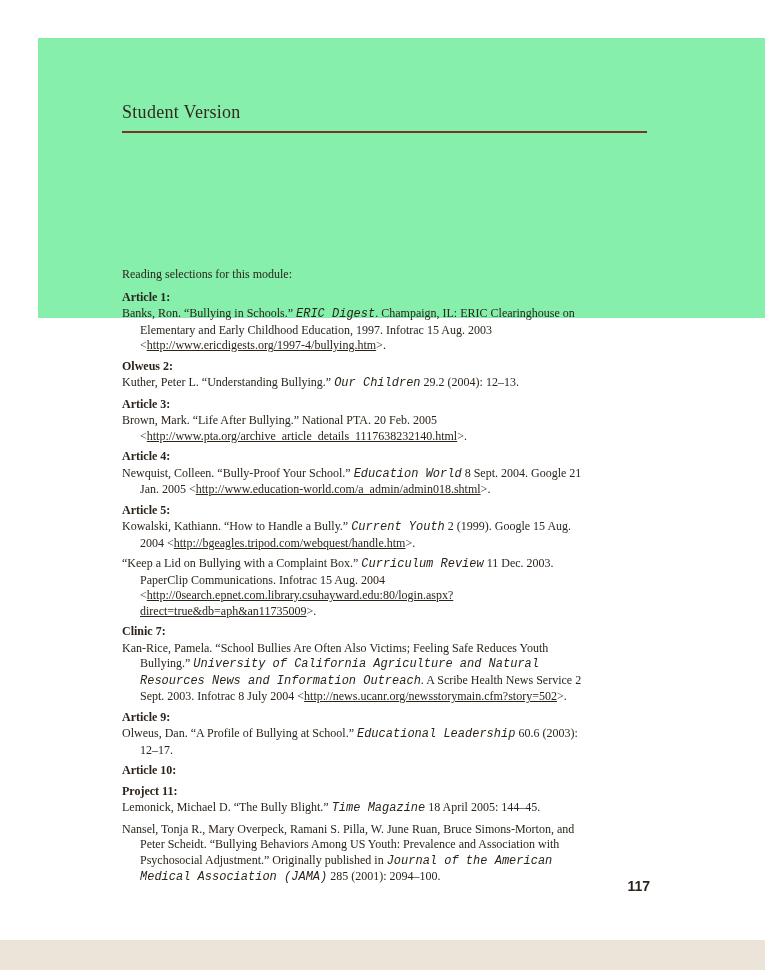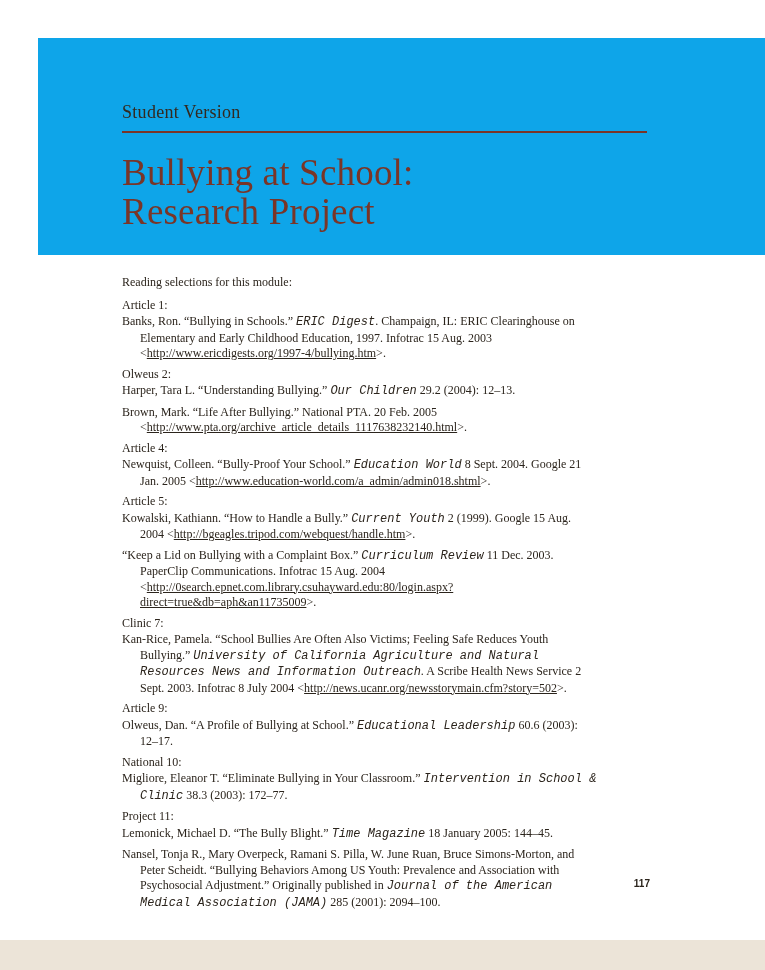--- a/index.html
+++ b/index.html
@@ -13,22 +13,22 @@
     position: relative;
     overflow: hidden;
     font-family: "Liberation Serif", "DejaVu Serif", serif;
     color: #2b241c;
   }
   .header-band {
     position: absolute;
     left: 38px;
     top: 38px;
     right: 0;
-    height: 217px;
-    background: #0ea5e9;
+    height: 280px;
+    background: #86efac;
   }
   .header-inner {
     padding: 64px 0 0 84px;
   }
   .kicker {
     font-size: 18px;
     letter-spacing: 0.3px;
     color: #33291f;
   }
   .header-rule {
@@ -47,84 +47,83 @@
   }
   .content {
     position: absolute;
     left: 0;
     top: 255px;
     width: 711px;
     padding: 12px 113px 0 122px;
     box-sizing: border-box;
     font-size: 12px;
     line-height: 15.5px;
-    margin-top: 8px;
   }
   .intro {
     margin: 0 0 7px 0;
   }
   .article + .article {
     margin-top: 5px;
   }
   .article-label {
     margin: 0 0 1px 0;
-    font-weight: normal;
+    font-weight: bold;
   }
   .citation {
     margin: 0;
     padding-left: 18px;
     text-indent: -18px;
   }
   .citation em {
     font-style: italic;
     font-family: Liberation Mono, monospace;
   }
   .citation .link {
     text-decoration: underline;
   }
   .page-number {
     position: absolute;
     top: 878px;
     right: 115px;
-    font-size: 10px;
+    font-size: 14px;
     font-weight: bold;
     font-family: "Liberation Sans", sans-serif;
   }
   .bottom-strip {
     position: absolute;
     left: 0;
     right: 0;
     bottom: 0;
     height: 30px;
     background: #ece4d8;
   }
 </style>
 </head>
 <body>
 
 <div class="header-band">
   <div class="header-inner">
     <div class="kicker">Student Version</div>
     <div class="header-rule"></div>
-    <h1 class="page-title"><span>Bullying at School:</span><br><span>Research Project</span></h1>
   </div>
 </div>
 
 <div class="content">
   <p class="intro">Reading selections for this module:</p>
   <div id="article-list">
       <div class="article">
         <p class="article-label">Article 1:</p>
         <p class="citation"><span>Banks, Ron. “Bullying in Schools.” </span><em>ERIC Digest</em><span>. Champaign, IL: ERIC Clearinghouse on Elementary and Early Childhood Education, 1997. Infotrac 15 Aug. 2003 &lt;</span><span class="link">http://www.ericdigests.org/1997-4/bullying.htm</span><span>&gt;.</span></p>
       </div>
       <div class="article">
         <p class="article-label">Olweus 2:</p>
-        <p class="citation"><span>Harper, Tara L. “Understanding Bullying.” </span><em>Our Children</em><span> 29.2 (2004): 12–13.</span></p>
+        <p class="citation"><span>Kuther, Peter L. “Understanding Bullying.” </span><em>Our Children</em><span> 29.2 (2004): 12–13.</span></p>
       </div>
       <div class="article">
+        <p class="article-label">Article 3:</p>
         <p class="citation"><span>Brown, Mark. “Life After Bullying.” National PTA. 20 Feb. 2005 &lt;</span><span class="link">http://www.pta.org/archive_article_details_1117638232140.html</span><span>&gt;.</span></p>
       </div>
       <div class="article">
         <p class="article-label">Article 4:</p>
         <p class="citation"><span>Newquist, Colleen. “Bully-Proof Your School.” </span><em>Education World</em><span> 8 Sept. 2004. Google 21 Jan. 2005 &lt;</span><span class="link">http://www.education-world.com/a_admin/admin018.shtml</span><span>&gt;.</span></p>
       </div>
       <div class="article">
         <p class="article-label">Article 5:</p>
         <p class="citation"><span>Kowalski, Kathiann. “How to Handle a Bully.” </span><em>Current Youth</em><span> 2 (1999). Google 15 Aug. 2004 &lt;</span><span class="link">http://bgeagles.tripod.com/webquest/handle.htm</span><span>&gt;.</span></p>
       </div>
@@ -133,26 +132,25 @@
       </div>
       <div class="article">
         <p class="article-label">Clinic 7:</p>
         <p class="citation"><span>Kan-Rice, Pamela. “School Bullies Are Often Also Victims; Feeling Safe Reduces Youth Bullying.” </span><em>University of California Agriculture and Natural Resources News and Information Outreach</em><span>. A Scribe Health News Service 2 Sept. 2003. Infotrac 8 July 2004 &lt;</span><span class="link">http://news.ucanr.org/newsstorymain.cfm?story=502</span><span>&gt;.</span></p>
       </div>
       <div class="article">
         <p class="article-label">Article 9:</p>
         <p class="citation"><span>Olweus, Dan. “A Profile of Bullying at School.” </span><em>Educational Leadership</em><span> 60.6 (2003): 12–17.</span></p>
       </div>
       <div class="article">
-        <p class="article-label">National 10:</p>
-        <p class="citation"><span>Migliore, Eleanor T. “Eliminate Bullying in Your Classroom.” </span><em>Intervention in School &amp; Clinic</em><span> 38.3 (2003): 172–77.</span></p>
+        <p class="article-label">Article 10:</p>
       </div>
       <div class="article">
         <p class="article-label">Project 11:</p>
-        <p class="citation"><span>Lemonick, Michael D. “The Bully Blight.” </span><em>Time Magazine</em><span> 18 January 2005: 144–45.</span></p>
+        <p class="citation"><span>Lemonick, Michael D. “The Bully Blight.” </span><em>Time Magazine</em><span> 18 April 2005: 144–45.</span></p>
       </div>
       <div class="article">
         <p class="citation"><span>Nansel, Tonja R., Mary Overpeck, Ramani S. Pilla, W. June Ruan, Bruce Simons-Morton, and Peter Scheidt. “Bullying Behaviors Among US Youth: Prevalence and Association with Psychosocial Adjustment.” Originally published in </span><em>Journal of the American Medical Association (JAMA)</em><span> 285 (2001): 2094–100.</span></p>
       </div>
     </div>
 </div>
 
 <div class="page-number">117</div>
 <div class="bottom-strip"></div>
 

